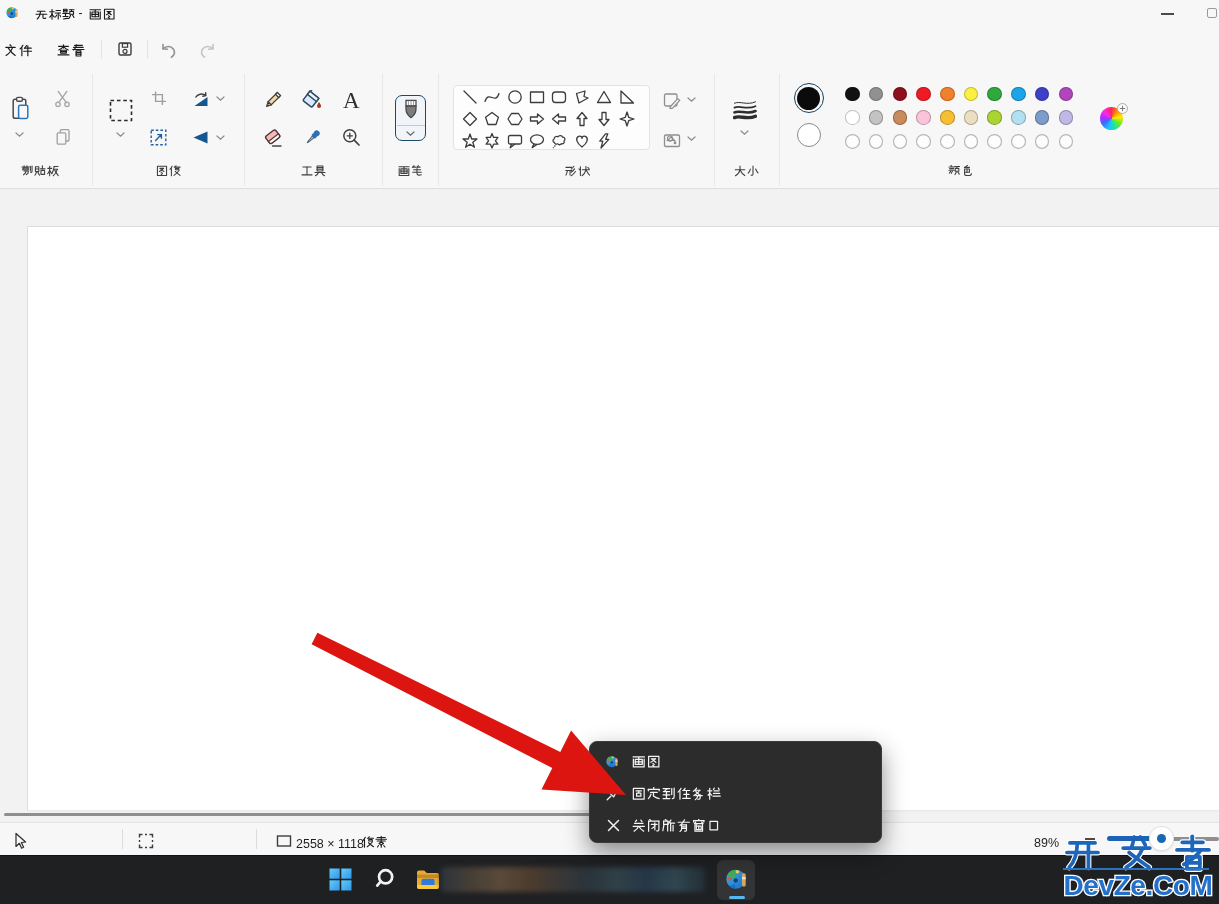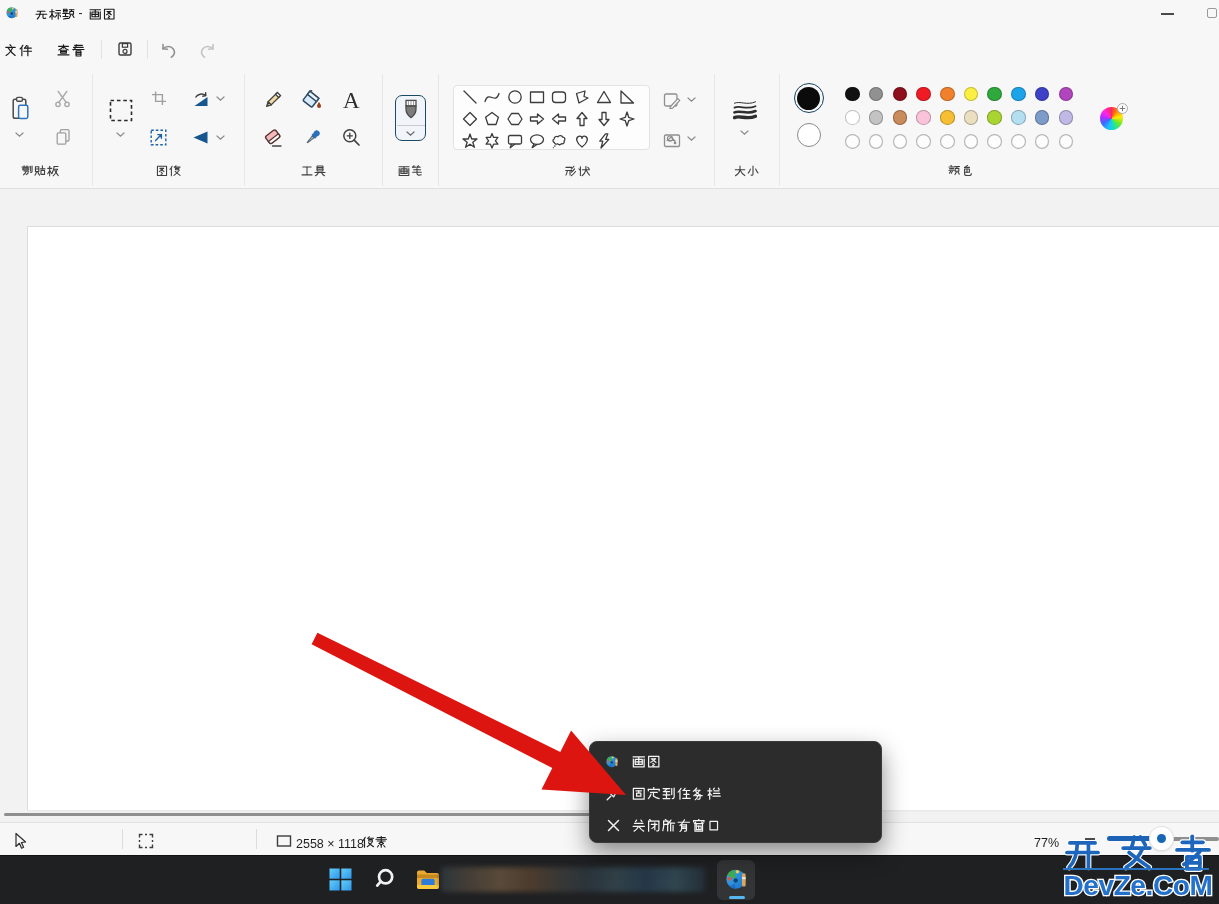--- a/index.html
+++ b/index.html
@@ -758,21 +758,21 @@
           <path d="M50 4 V42" fill="none" stroke="#1f1f1f" stroke-width="9" stroke-linecap="round" stroke-linejoin="round"></path>
           <path d="M18 12 H82" fill="none" stroke="#1f1f1f" stroke-width="9" stroke-linecap="round" stroke-linejoin="round"></path>
           <path d="M8 26 H92" fill="none" stroke="#1f1f1f" stroke-width="9" stroke-linecap="round" stroke-linejoin="round"></path>
           <path d="M18 40 H82" fill="none" stroke="#1f1f1f" stroke-width="9" stroke-linecap="round" stroke-linejoin="round"></path>
           <path d="M50 46 L32 60 L50 70 L68 60 Z" fill="none" stroke="#1f1f1f" stroke-width="9" stroke-linecap="round" stroke-linejoin="round"></path>
           <path d="M28 76 L20 88" fill="none" stroke="#1f1f1f" stroke-width="9" stroke-linecap="round" stroke-linejoin="round"></path>
           <path d="M50 74 V90" fill="none" stroke="#1f1f1f" stroke-width="9" stroke-linecap="round" stroke-linejoin="round"></path>
           <path d="M70 76 L80 88" fill="none" stroke="#1f1f1f" stroke-width="9" stroke-linecap="round" stroke-linejoin="round"></path>
         </svg>
       </span></div>
-    <div style="position:absolute;left:1034px;top:833px;"><span style="font-size:12.5px;color:#1f1f1f">77%</span></div>
+    <div style="position:absolute;left:1034px;top:833px;"><span style="font-size:12.5px;color:#1f1f1f">89%</span></div>
     <div style="position:absolute;left:1085px;top:838px;">
       <div style="width:10px;height:1.6px;background:#4a4a4a"></div>
     </div>
     <div style="position:absolute;left:0px;top:855px;">
       <div style="width:1219px;height:49px;background:#1f2022;border-top:1px solid #101112"></div>
     </div>
     <div style="position:absolute;left:328.5px;top:868px;">
       <svg width="23" height="23" viewBox="0 0 23 23">
         <defs>
           <linearGradient id="wg" x1="0" y1="0" x2="1" y2="1">

